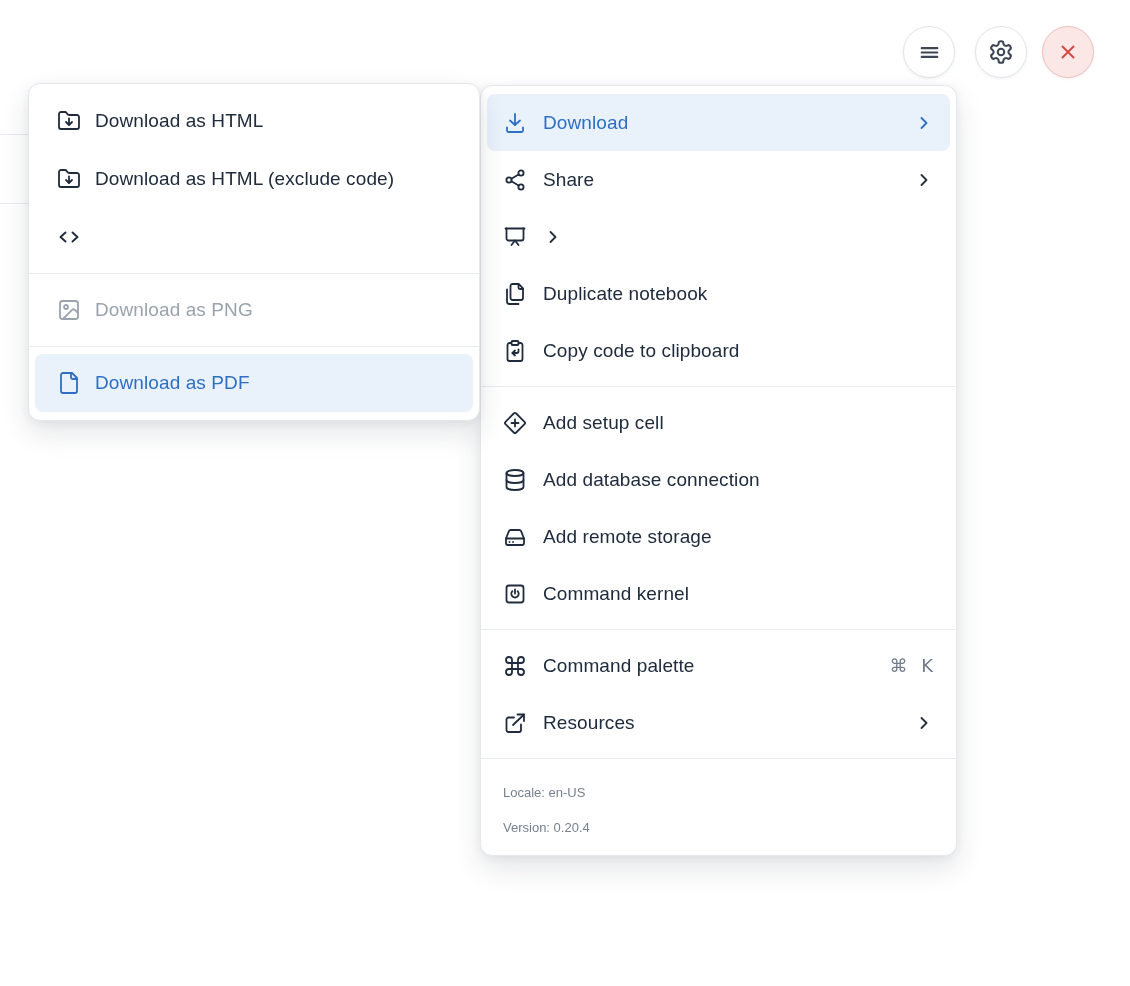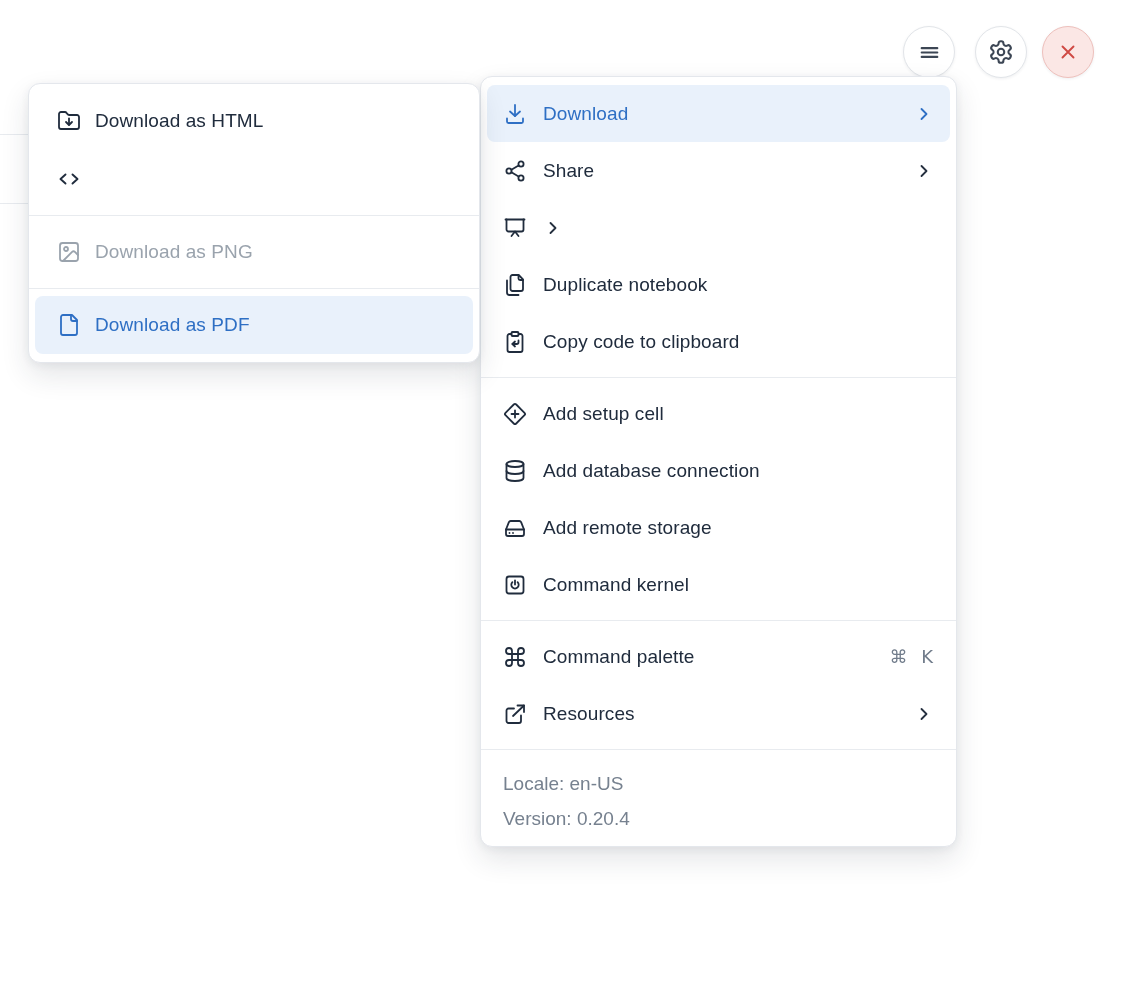--- a/index.html
+++ b/index.html
@@ -39,41 +39,41 @@
   }
   
   .menu{
     position:absolute;background:#fff;
     border:1px solid var(--border,#e4e7ec);
     border-radius:12px;
     box-shadow:0 12px 28px rgba(31,45,61,.12),0 2px 8px rgba(31,45,61,.06);
     padding:8px 0;
   }
   .menu.submenu{left:28px;top:83px;width:452px;z-index:3;}
-  .menu.mainmenu{left:480px;top:76px;width:477px;z-index:2;}
+  .menu.mainmenu{left:480px;top:85px;width:477px;z-index:2;}
   .mi{
     display:flex;align-items:center;margin:0 6px;border-radius:8px;
     font-size:19px;color:var(--text,#202c3d);cursor:pointer;
   }
   .submenu .mi{height:58px;padding:0 16px 0 22px;gap:14px;}
   .mainmenu .mi{height:57px;padding:0 16px;gap:16px;}
   .mi .label{flex:1 1 auto;white-space:nowrap;overflow:hidden;letter-spacing:.1px;}
   .mi.highlighted{background:var(--highlight-bg,#e9f1fb);color:var(--accent-blue,#2e6fc4);}
   .mi.disabled{color:var(--disabled-text,#9aa3ad);cursor:default;}
   .mi .ic{flex:0 0 auto;display:block;}
   .chev{flex:0 0 auto;color:#25303f;}
   .mi.highlighted .chev{color:var(--accent-blue,#2e6fc4);}
   .shortcut{
     flex:0 0 auto;color:#717c8b;font-size:18px;
     font-family:"DejaVu Sans",sans-serif;word-spacing:6px;letter-spacing:1px;
   }
   .separator{height:1px;background:var(--separator,#e8ebef);margin:7px 0;}
   .menu-footer{padding:9px 22px 2px;}
   .menu-footer div{
-    font-size:19px;line-height:35px;color:var(--muted-text,#76818f);white-space:nowrap;
+    font-size:13px;line-height:35px;color:var(--muted-text,#76818f);white-space:nowrap;
   }
 </style>
 </head>
 <body>
 
 <div class="bg-line" style="top:134px;"></div>
 <div class="bg-line" style="top:203px;"></div>
 
 <button class="toolbar-btn" style="left:903px;">
   <svg width="25" height="25" viewBox="0 0 24 24" fill="none" stroke="currentColor" stroke-width="2" stroke-linecap="round">
@@ -95,20 +95,28 @@
 <nav class="menu submenu">
   <div class="mi">
     <svg class="ic" width="24" height="24" viewBox="0 0 24 24" fill="none" stroke="currentColor" stroke-width="1.8" stroke-linecap="round" stroke-linejoin="round">
         <path d="M20 20a2 2 0 0 0 2-2V8a2 2 0 0 0-2-2h-7.9a2 2 0 0 1-1.69-.9L9.6 3.9A2 2 0 0 0 7.93 3H4a2 2 0 0 0-2 2v13a2 2 0 0 0 2 2Z"></path>
         <path d="M12 9.5v6"></path>
         <path d="m9 13 3 3 3-3"></path>
       </svg>
     <span class="label">Download as HTML</span>
   </div>
   <div class="mi">
+    <svg class="ic" width="24" height="24" viewBox="0 0 24 24" fill="none" stroke="currentColor" stroke-width="1.8" stroke-linecap="round" stroke-linejoin="round">
+        <path d="M20 20a2 2 0 0 0 2-2V8a2 2 0 0 0-2-2h-7.9a2 2 0 0 1-1.69-.9L9.6 3.9A2 2 0 0 0 7.93 3H4a2 2 0 0 0-2 2v13a2 2 0 0 0 2 2Z"></path>
+        <path d="M12 9.5v6"></path>
+        <path d="m9 13 3 3 3-3"></path>
+      </svg>
+    <span class="label">Download as HTML (exclude code)</span>
+  </div>
+  <div class="mi">
     <svg class="ic" width="24" height="24" viewBox="0 0 24 24" fill="none" stroke="currentColor" stroke-width="1.9" stroke-linecap="round" stroke-linejoin="round">
         <path d="m8.5 7.5-5 4.5 5 4.5"></path>
         <path d="m15.5 7.5 5 4.5-5 4.5"></path>
       </svg>
   </div>
   <div class="separator"></div>
   <div class="mi disabled">
     <svg class="ic" width="24" height="24" viewBox="0 0 24 24" fill="none" stroke="currentColor" stroke-width="1.8" stroke-linecap="round" stroke-linejoin="round">
         <rect x="3" y="3" width="18" height="18" rx="2.5"></rect>
         <circle cx="9" cy="9" r="2"></circle>

